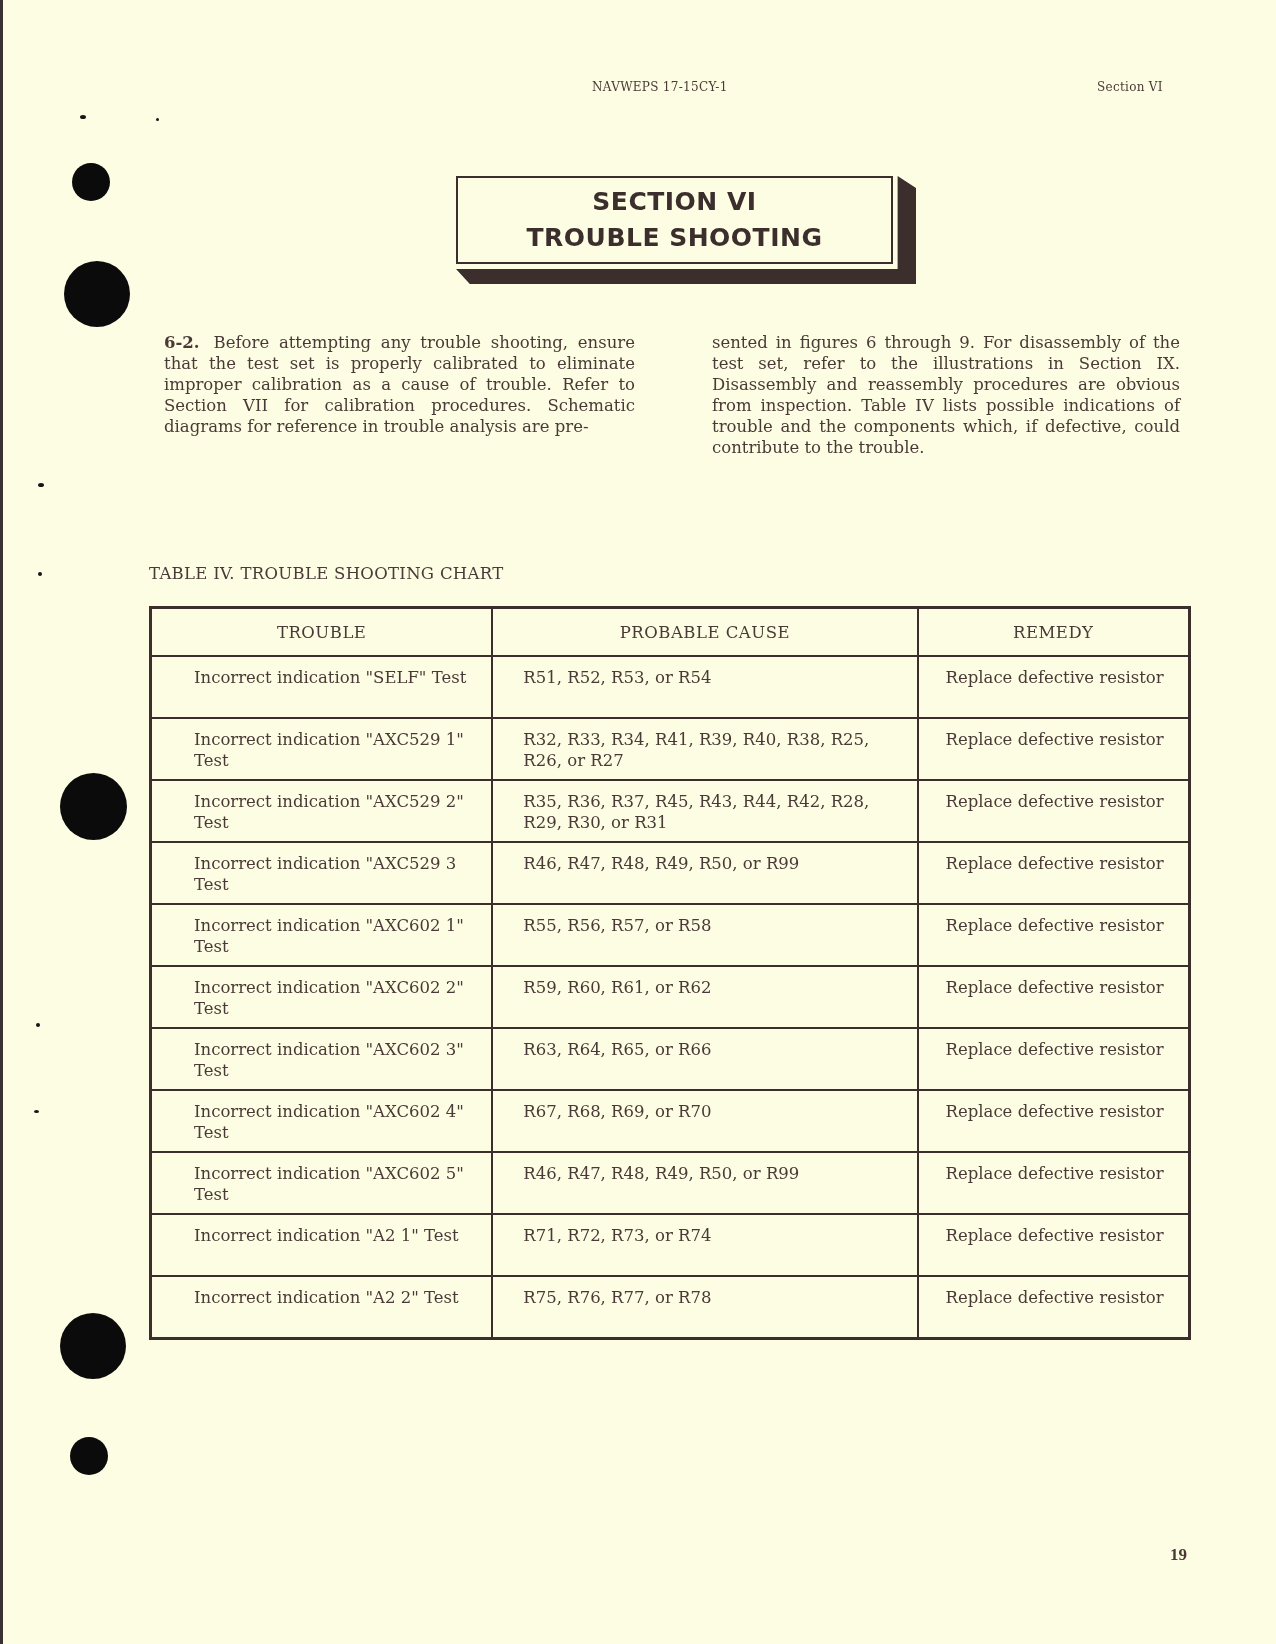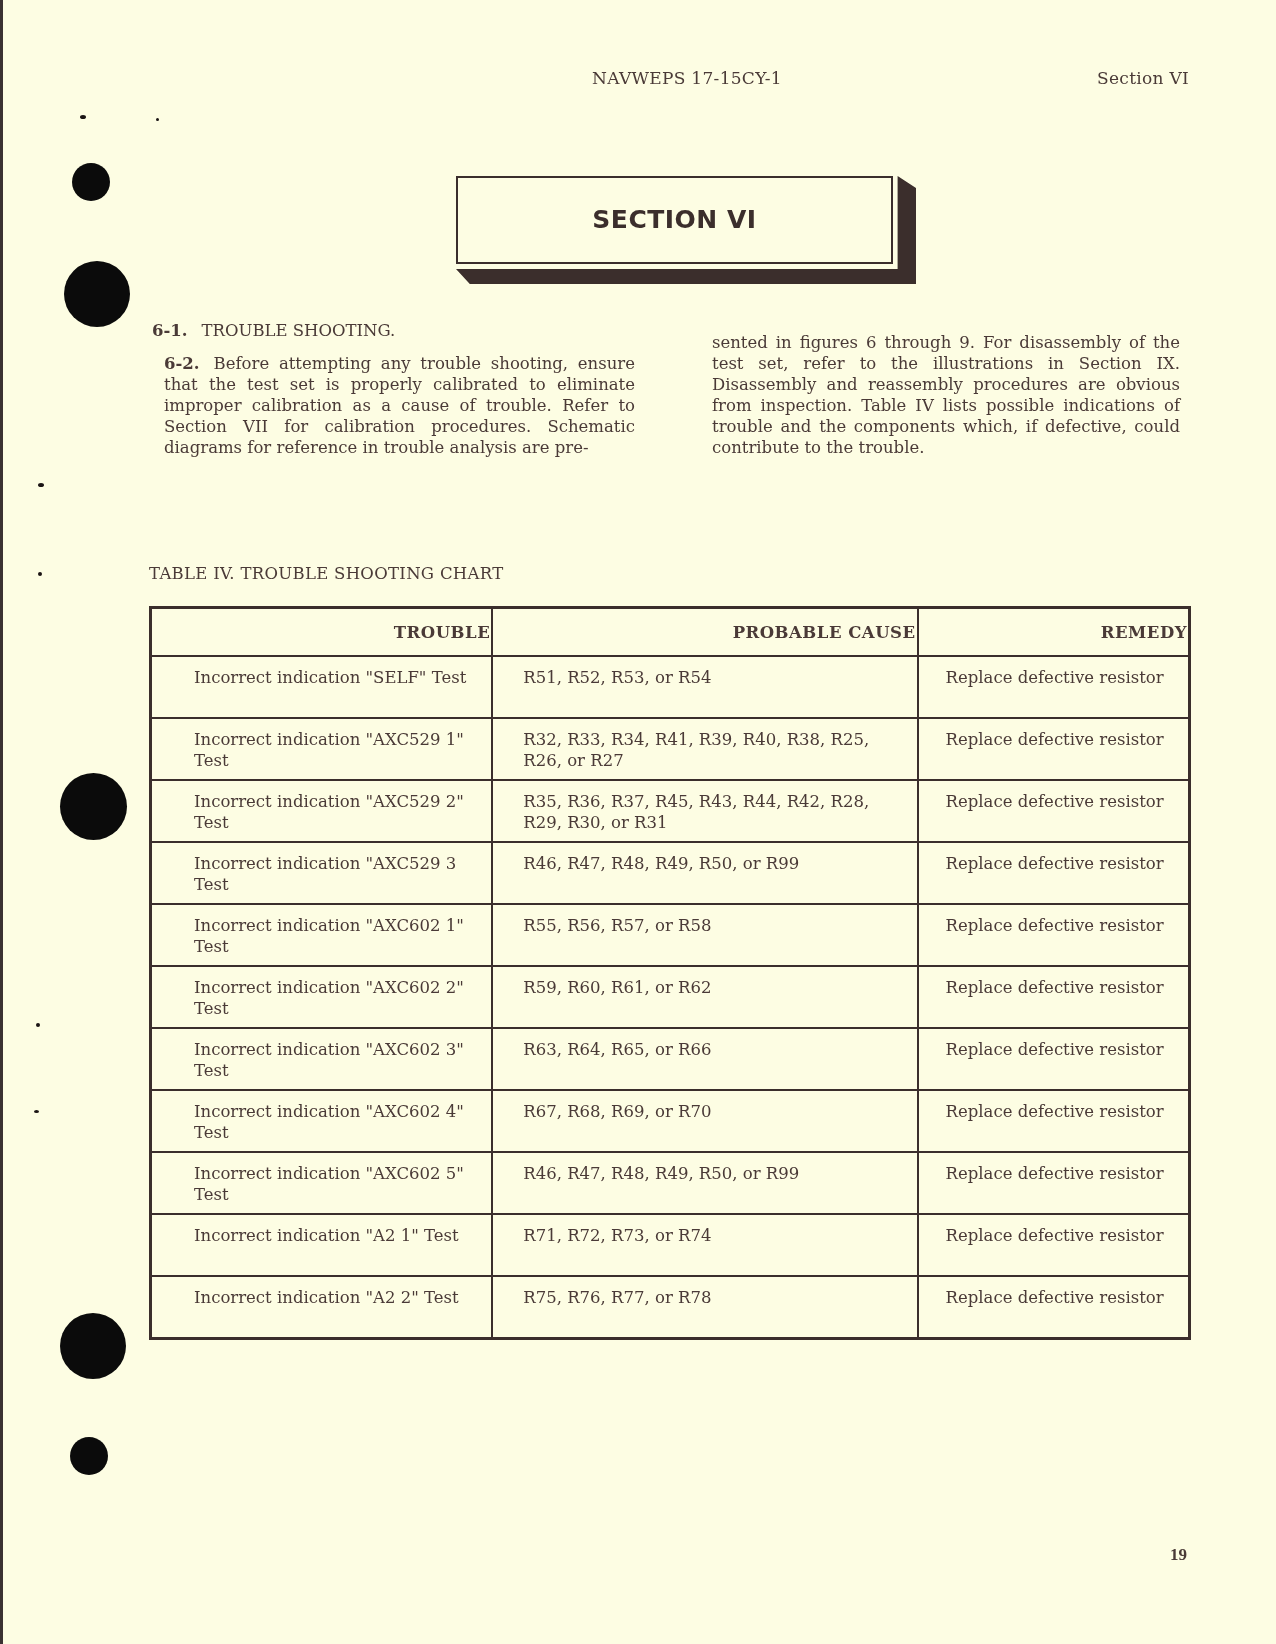--- a/index.html
+++ b/index.html
@@ -6,21 +6,21 @@
   body {
     width: 1276px; height: 1644px; position: relative; overflow: hidden;
     background: #fdfde3;
     font-family: "DejaVu Serif", "Liberation Serif", serif;
     color: #4a3a37;
   }
   .page-edge { position: absolute; left: 0; top: 0; width: 3px; height: 1644px; background: #3a3232; }
   .hole { position: absolute; border-radius: 50%; background: #0b0b0b; }
   .speck { position: absolute; border-radius: 50%; background: #1a1414; }
 
-  .running-header { position: absolute; top: 68px; font-size: 17px; letter-spacing: 0.3px; }
+  .running-header { position: absolute; top: 80px; font-size: 12px; letter-spacing: 0.3px; }
   .hdr-doc { left: 592px; }
   .hdr-sec { left: 1097px; }
 
   .title-box-wrap { position: absolute; left: 456px; top: 176px; width: 460px; height: 108px; }
   .title-shadow {
     position: absolute; left: 0; top: 0; width: 460px; height: 108px;
     background: #3b2e2c;
     clip-path: polygon(0 86%, 3% 100%, 100% 100%, 100% 11%, 96% 0, 96% 86%, 0 86%);
   }
   .title-box {
@@ -41,21 +41,21 @@
   .table-caption {
     position: absolute; left: 149px; width: 1041px; top: 564px;
     text-align: left; font-size: 16.5px; letter-spacing: 0.3px;
   }
   .chart-table {
     position: absolute; left: 149px; top: 606px; width: 1042px;
     border-collapse: collapse; font-size: 16.5px; line-height: 21px;
     border: 3px solid #3b2e2c;
   }
   .chart-table th, .chart-table td { border: 2px solid #3b2e2c; vertical-align: top; }
-  .chart-table th { font-weight: bold; height: 44px; vertical-align: middle; text-align: right; letter-spacing: 0.5px; margin-left: 48px; }
+  .chart-table th { font-weight: normal; height: 44px; vertical-align: middle; text-align: center; letter-spacing: 0.5px; margin-left: 48px; }
   .chart-table td { height: 62px; padding-top: 10px; box-sizing: border-box; }
   .col-trouble { width: 342px; }
   .col-cause { width: 429px; }
   .col-remedy { width: 271px; }
   .cell-trouble { padding-left: 42px; padding-right: 20px; }
   .cell-cause { padding-left: 30px; padding-right: 24px; }
   .cell-remedy { padding-left: 27px; padding-right: 20px; }
 
   .page-number { position: absolute; left: 1170px; top: 1545px; font-size: 17px; font-weight: bold; font-family: Liberation Serif, serif; }
 </style>
@@ -76,27 +76,25 @@
 <div class="speck" style="left:36px;top:1023px;width:4px;height:4px;"></div>
 <div class="speck" style="left:34px;top:1110px;width:5px;height:3px;"></div>
 
 <div class="running-header hdr-doc">NAVWEPS 17-15CY-1</div>
 <div class="running-header hdr-sec">Section VI</div>
 
 <div class="title-box-wrap">
   <div class="title-shadow"></div>
   <div class="title-box">
     <div>SECTION VI</div>
+    <div>TROUBLE SHOOTING</div>
   </div>
 </div>
 
 <div class="para-col col-left">
-  <p class="para-title">
-    <span class="para-num">6-1.</span><span>TROUBLE SHOOTING.</span>
-  </p>
   <p class="para-body">
     <span class="para-num">6-2.</span><span>Before attempting any trouble shooting, ensure that the test set is properly calibrated to eliminate improper calibration as a cause of trouble. Refer to Section VII for calibration procedures. Schematic diagrams for reference in trouble analysis are pre-</span>
   </p>
 </div>
 <div class="para-col col-right">
   <p class="para-body">sented in figures 6 through 9. For disassembly of the test set, refer to the illustrations in Section IX. Disassembly and reassembly procedures are obvious from inspection. Table IV lists possible indications of trouble and the components which, if defective, could contribute to the trouble.</p>
 </div>
 
 <div class="table-caption">TABLE IV.   TROUBLE SHOOTING CHART</div>
 <table class="chart-table">

